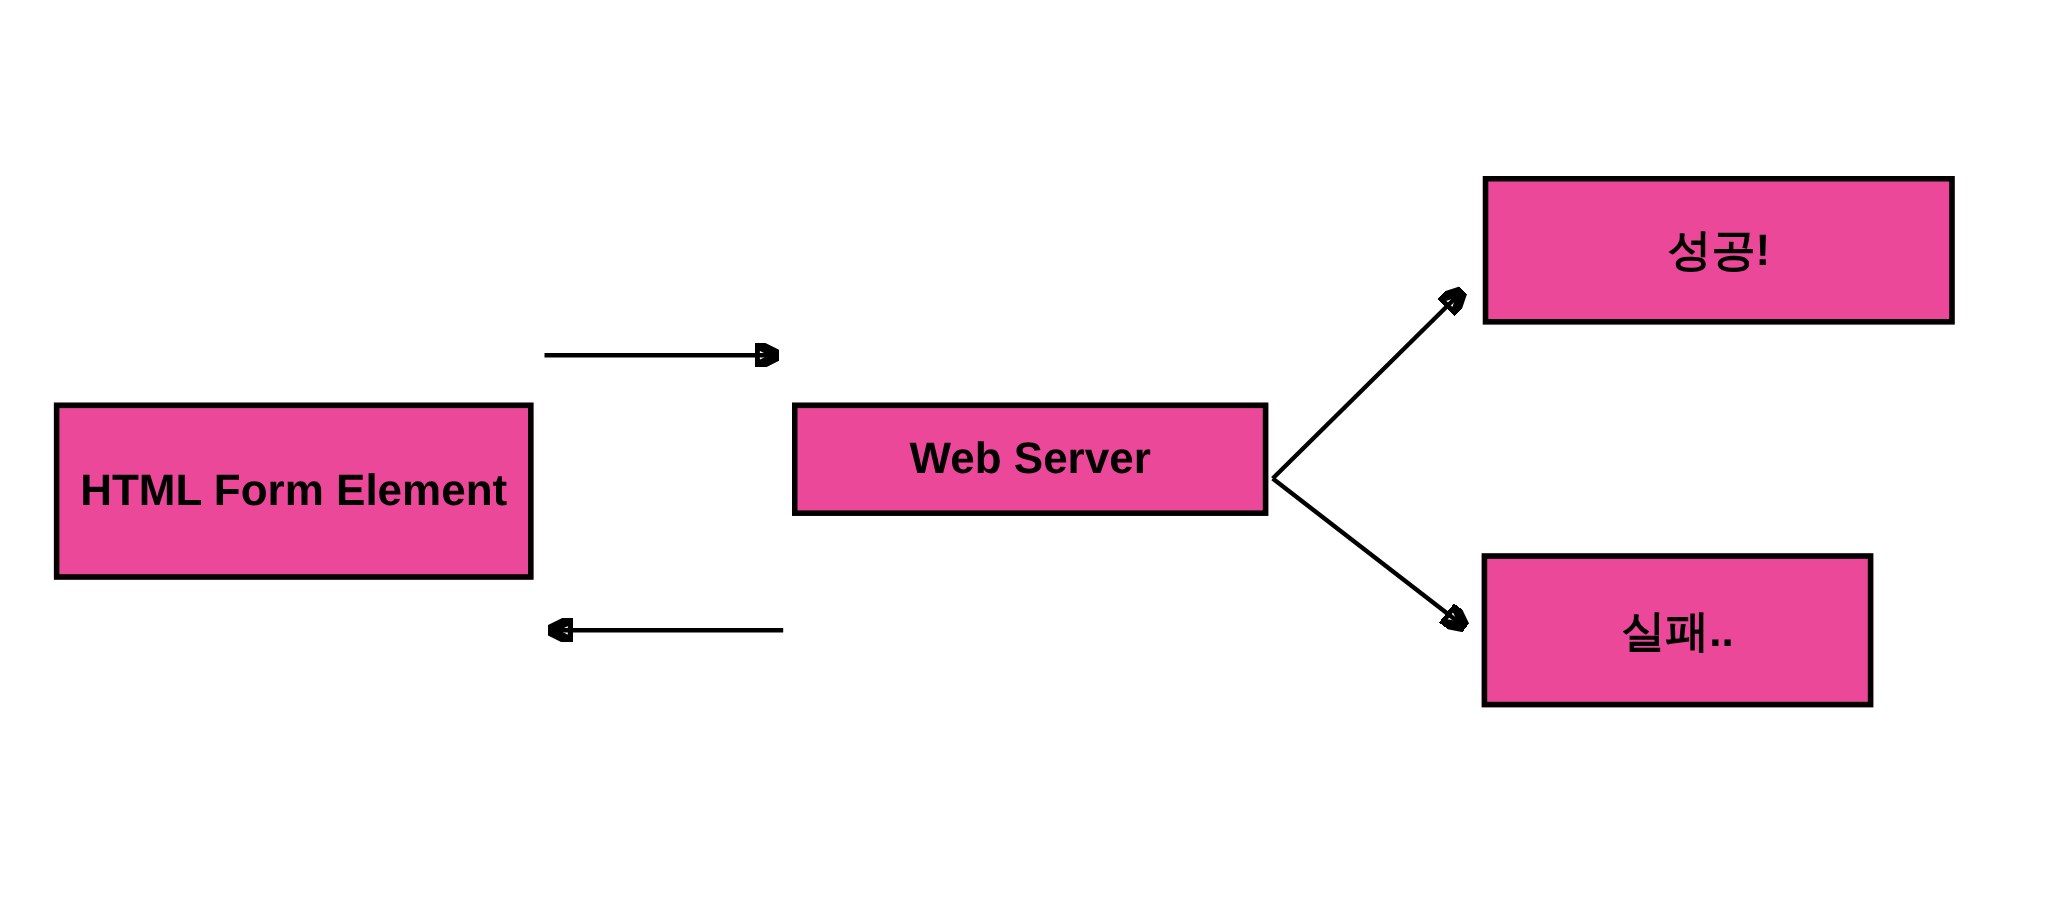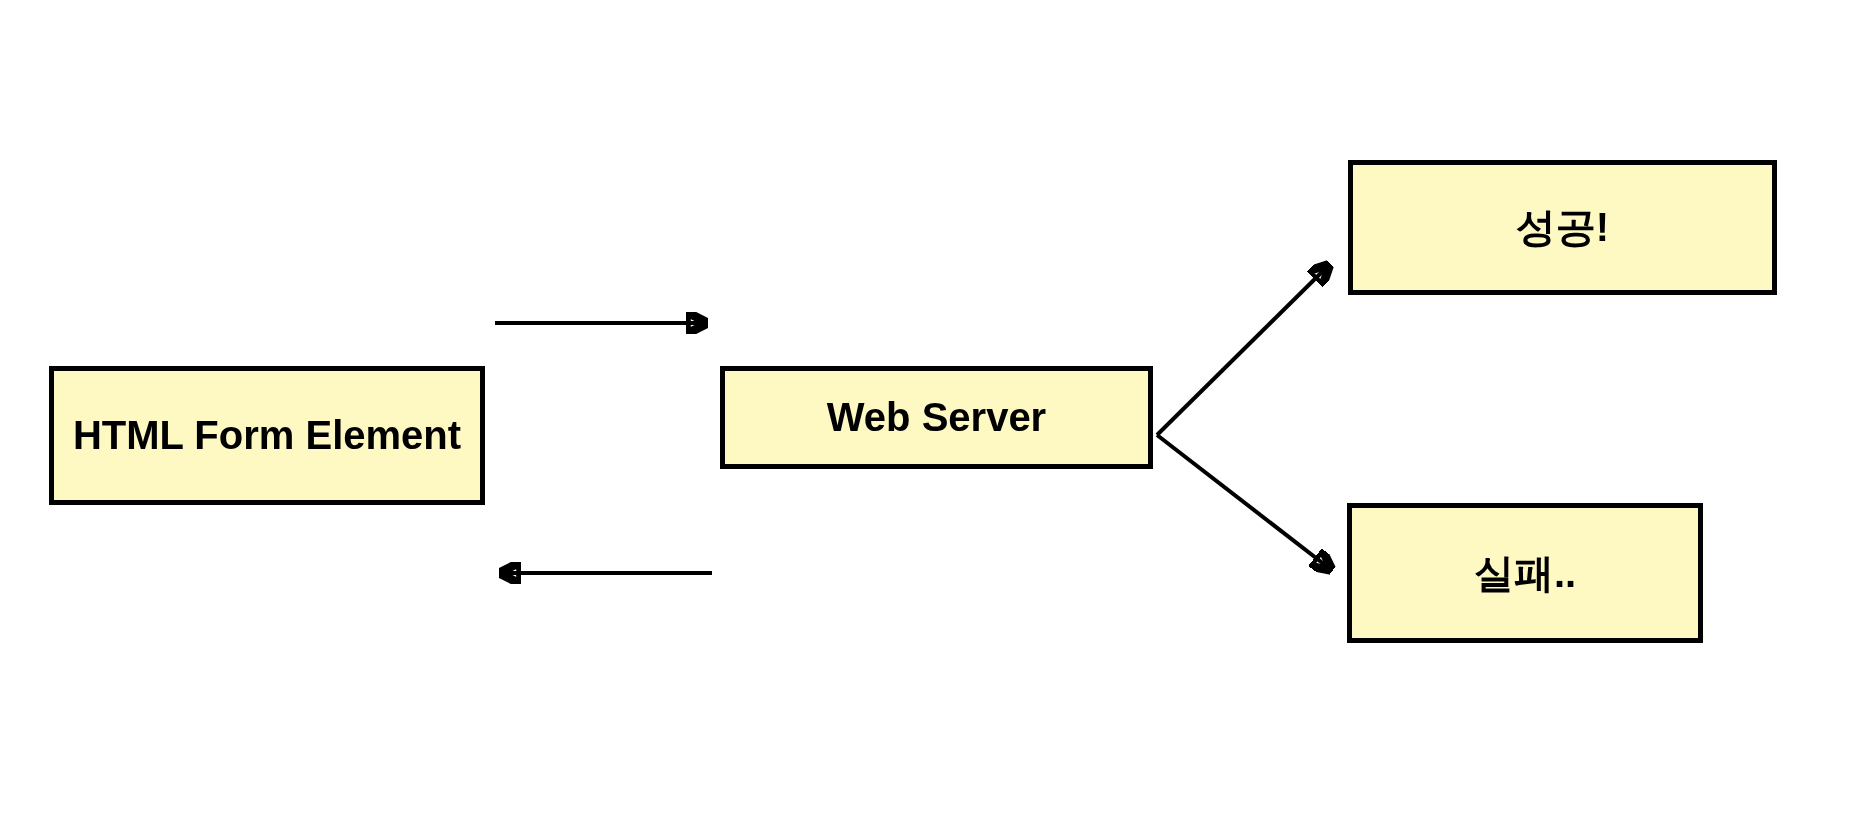--- a/index.html
+++ b/index.html
@@ -12,31 +12,31 @@
     position: relative;
     width: 1868px;
     height: 834px;
     background: #ffffff;
     overflow: hidden;
   }
   .node {
     position: absolute;
     box-sizing: border-box;
     border: 5px solid #000000;
-    background: #fef9c3;
+    background: #ec4899;
     display: flex;
     align-items: center;
     justify-content: center;
     font-weight: bold;
     font-size: 40px;
     color: #000000;
     letter-spacing: 0px;
     white-space: nowrap;
   }
-  #node-form    { left: 49px;   top: 366px; width: 436px; height: 139px; }
+  #node-form    { left: 49px;   top: 366px; width: 436px; height: 161px; }
   #node-server  { left: 720px;  top: 366px; width: 433px; height: 103px; }
   #node-success { left: 1348px; top: 160px; width: 429px; height: 135px; }
   #node-failure { left: 1347px; top: 503px; width: 356px; height: 140px; }
   #edges-svg {
     position: absolute;
     left: 0;
     top: 0;
     width: 1868px;
     height: 834px;
     pointer-events: none;

